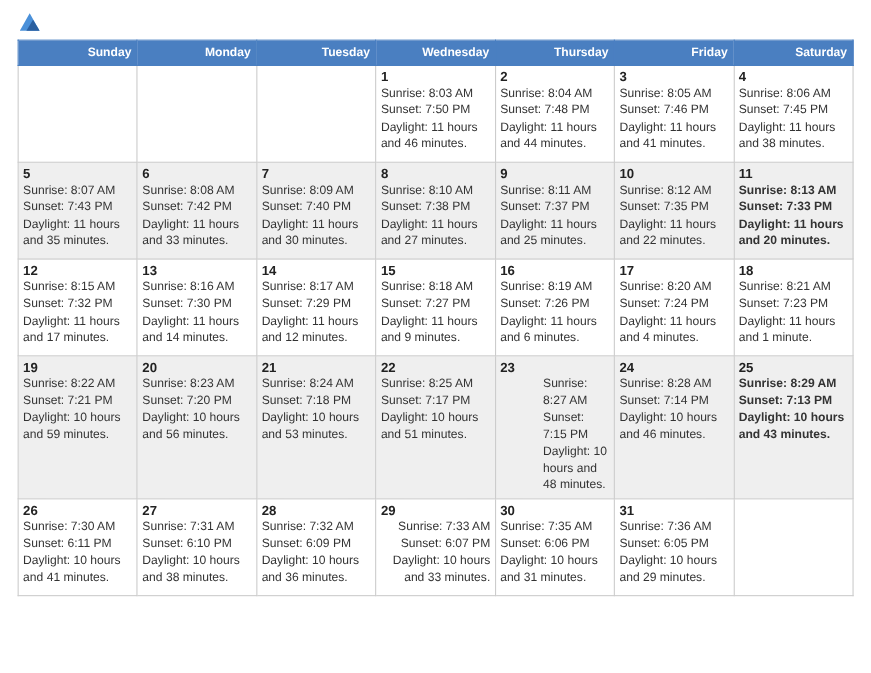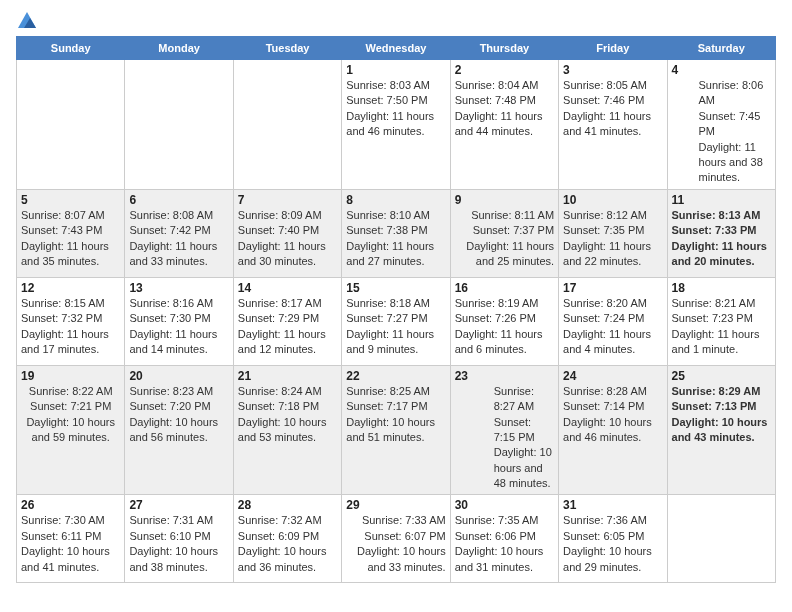--- a/index.html
+++ b/index.html
@@ -56,21 +56,21 @@
       width: 100%;
       border-collapse: collapse;
       border: 1px solid #ccc;
       table-layout: fixed;
     }
     .calendar th {
       background: #4a7fc1;
       color: #fff;
       font-size: 11px;
       font-weight: bold;
-      text-align: center;
+      text-align: right;
       padding: 5px 5px;
       border: 1px solid #4a7fc1;
     }
     .calendar td {
       border: 1px solid #ccc;
       vertical-align: top;
       padding: 3px 4px;
       height: 88px;
       width: 113px;
       background: #fff;
@@ -157,21 +157,21 @@
 Daylight: 11 hours and 44 minutes.</div>
           </td>
           <td>
             <span class="day-number">3</span>
             <div class="day-info" style="white-space: pre-line;">Sunrise: 8:05 AM
 Sunset: 7:46 PM
 Daylight: 11 hours and 41 minutes.</div>
           </td>
           <td>
             <span class="day-number">4</span>
-            <div class="day-info" style="white-space: pre-line; margin-left: 27px;">Sunrise: 8:06 AM
+            <div class="day-info" style="white-space: pre-line;">Sunrise: 8:06 AM
 Sunset: 7:45 PM
 Daylight: 11 hours and 38 minutes.</div>
           </td>
         </tr>
         <tr class="row2">
           <td>
             <span class="day-number">5</span>
             <div class="day-info" style="white-space: pre-line;">Sunrise: 8:07 AM
 Sunset: 7:43 PM
 Daylight: 11 hours and 35 minutes.</div>
@@ -189,21 +189,21 @@
 Daylight: 11 hours and 30 minutes.</div>
           </td>
           <td>
             <span class="day-number">8</span>
             <div class="day-info" style="white-space: pre-line;">Sunrise: 8:10 AM
 Sunset: 7:38 PM
 Daylight: 11 hours and 27 minutes.</div>
           </td>
           <td>
             <span class="day-number">9</span>
-            <div class="day-info" style="white-space: pre-line; text-align: right;">Sunrise: 8:11 AM
+            <div class="day-info" style="white-space: pre-line;">Sunrise: 8:11 AM
 Sunset: 7:37 PM
 Daylight: 11 hours and 25 minutes.</div>
           </td>
           <td>
             <span class="day-number">10</span>
             <div class="day-info" style="white-space: pre-line;">Sunrise: 8:12 AM
 Sunset: 7:35 PM
 Daylight: 11 hours and 22 minutes.</div>
           </td>
           <td>
@@ -253,21 +253,21 @@
           <td>
             <span class="day-number">18</span>
             <div class="day-info" style="white-space: pre-line;">Sunrise: 8:21 AM
 Sunset: 7:23 PM
 Daylight: 11 hours and 1 minute.</div>
           </td>
         </tr>
         <tr class="row4">
           <td>
             <span class="day-number">19</span>
-            <div class="day-info" style="white-space: pre-line; text-align: center;">Sunrise: 8:22 AM
+            <div class="day-info" style="white-space: pre-line;">Sunrise: 8:22 AM
 Sunset: 7:21 PM
 Daylight: 10 hours and 59 minutes.</div>
           </td>
           <td>
             <span class="day-number">20</span>
             <div class="day-info" style="white-space: pre-line;">Sunrise: 8:23 AM
 Sunset: 7:20 PM
 Daylight: 10 hours and 56 minutes.</div>
           </td>
           <td>

